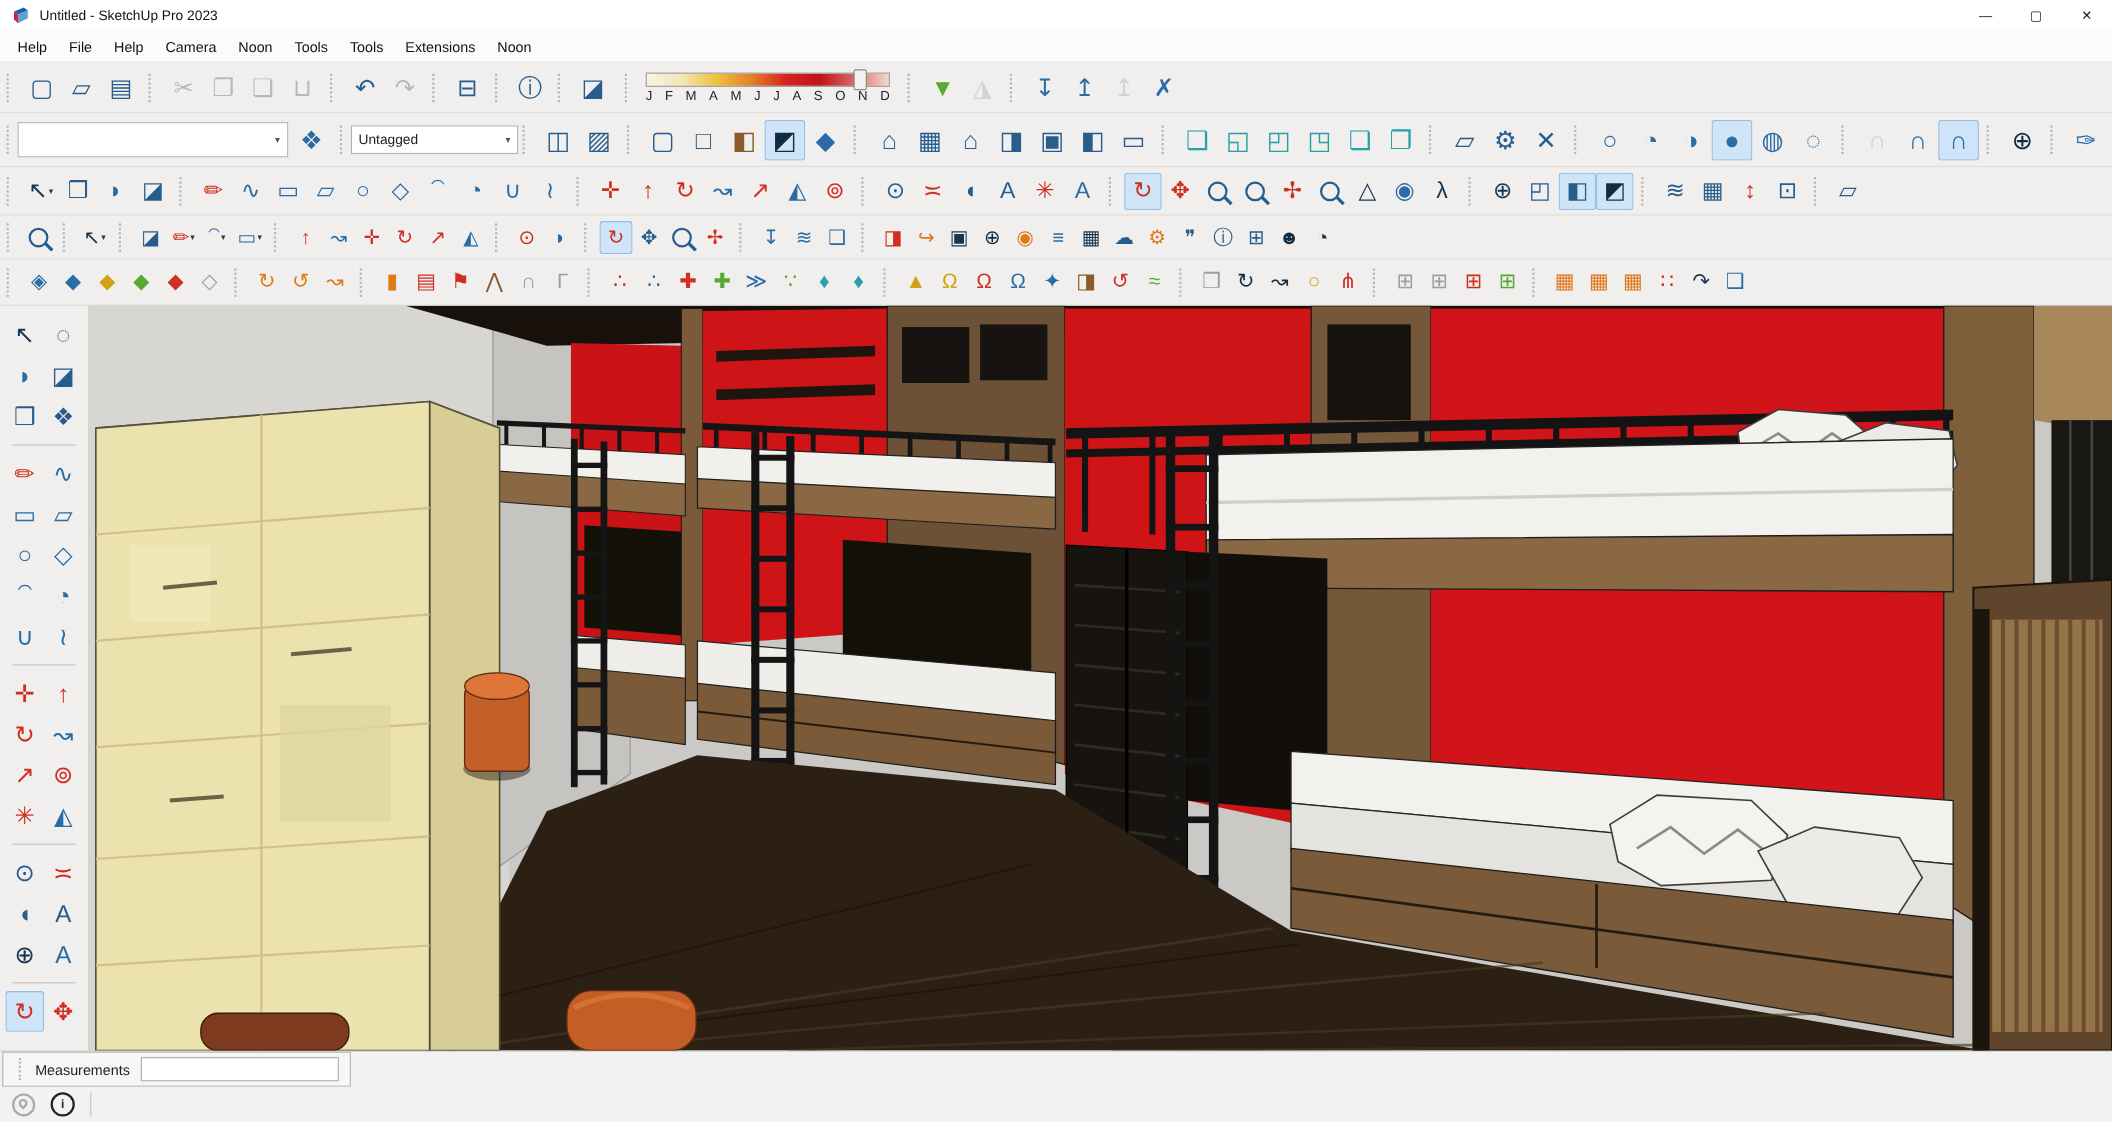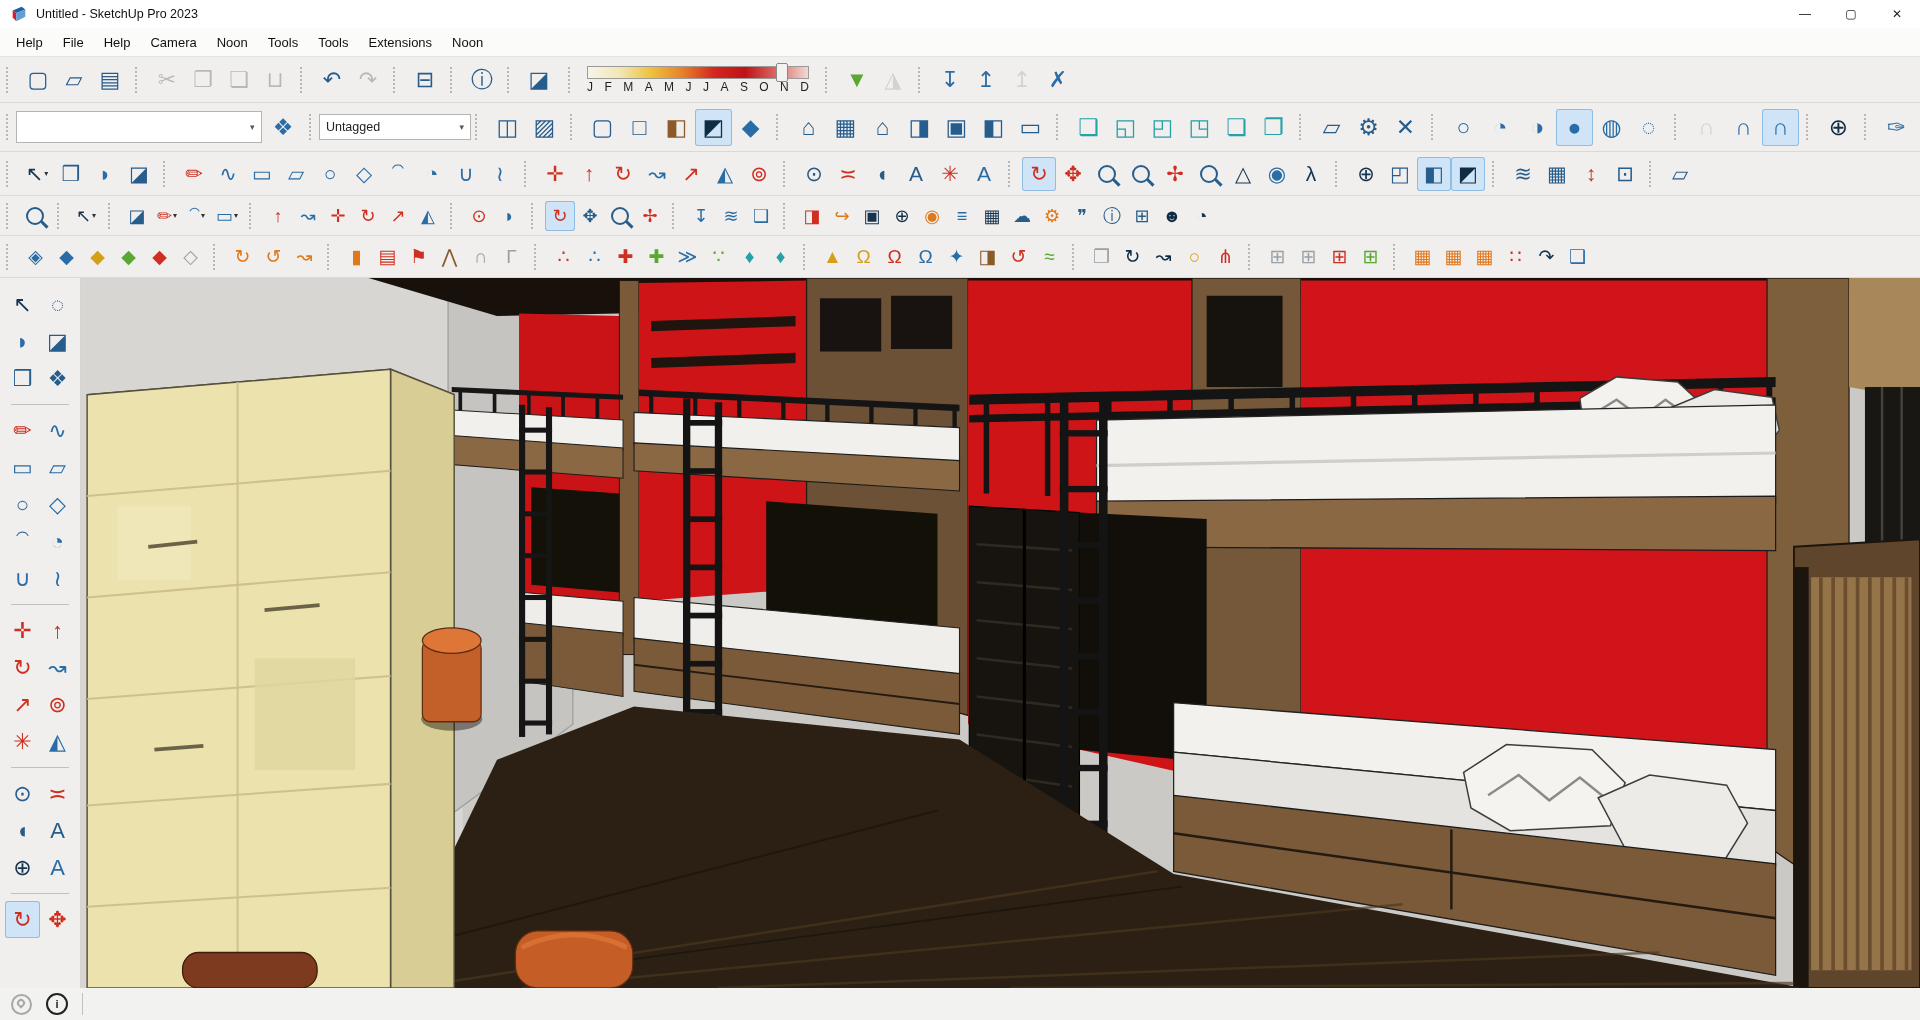--- a/index.html
+++ b/index.html
@@ -1207,20 +1207,27 @@
         <rect x="279" y="286" width="48" height="64" rx="6" fill="#c35f28" stroke="#5e2c10" stroke-width="1"></rect>
         <ellipse cx="303" cy="286" rx="24" ry="10" fill="#dd7636" stroke="#5e2c10" stroke-width="1"></ellipse>
 
         <rect x="355" y="515" width="96" height="45" rx="18" fill="#c45d26" stroke="#5e2c10" stroke-width="1"></rect>
         <path d="M360 528 Q403 508 446 528" fill="none" stroke="#d87034" stroke-width="4"></path>
         <rect x="83" y="532" width="110" height="28" rx="13" fill="#7e3a1e" stroke="#3c1a0c" stroke-width="1"></rect>
       </svg>
     </div>
   </div>
 
+  <div class="measure-bar">
+    <div class="measure-box">
+      <span class="grip"></span>
+      <span class="measure-label">Measurements</span>
+      <input class="measure-input" value="" style="">
+    </div>
+  </div>
 
   <div class="footer">
     <div class="foot-btn">
       <span class="geo-ic"></span>
     </div>
     <div class="foot-btn">
       <span class="cred-ic">i</span>
     </div>
     <div class="foot-div"></div>
   </div>

